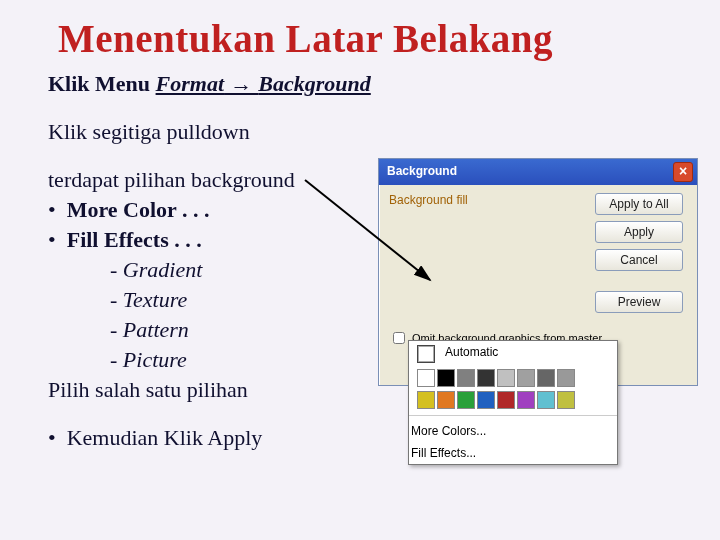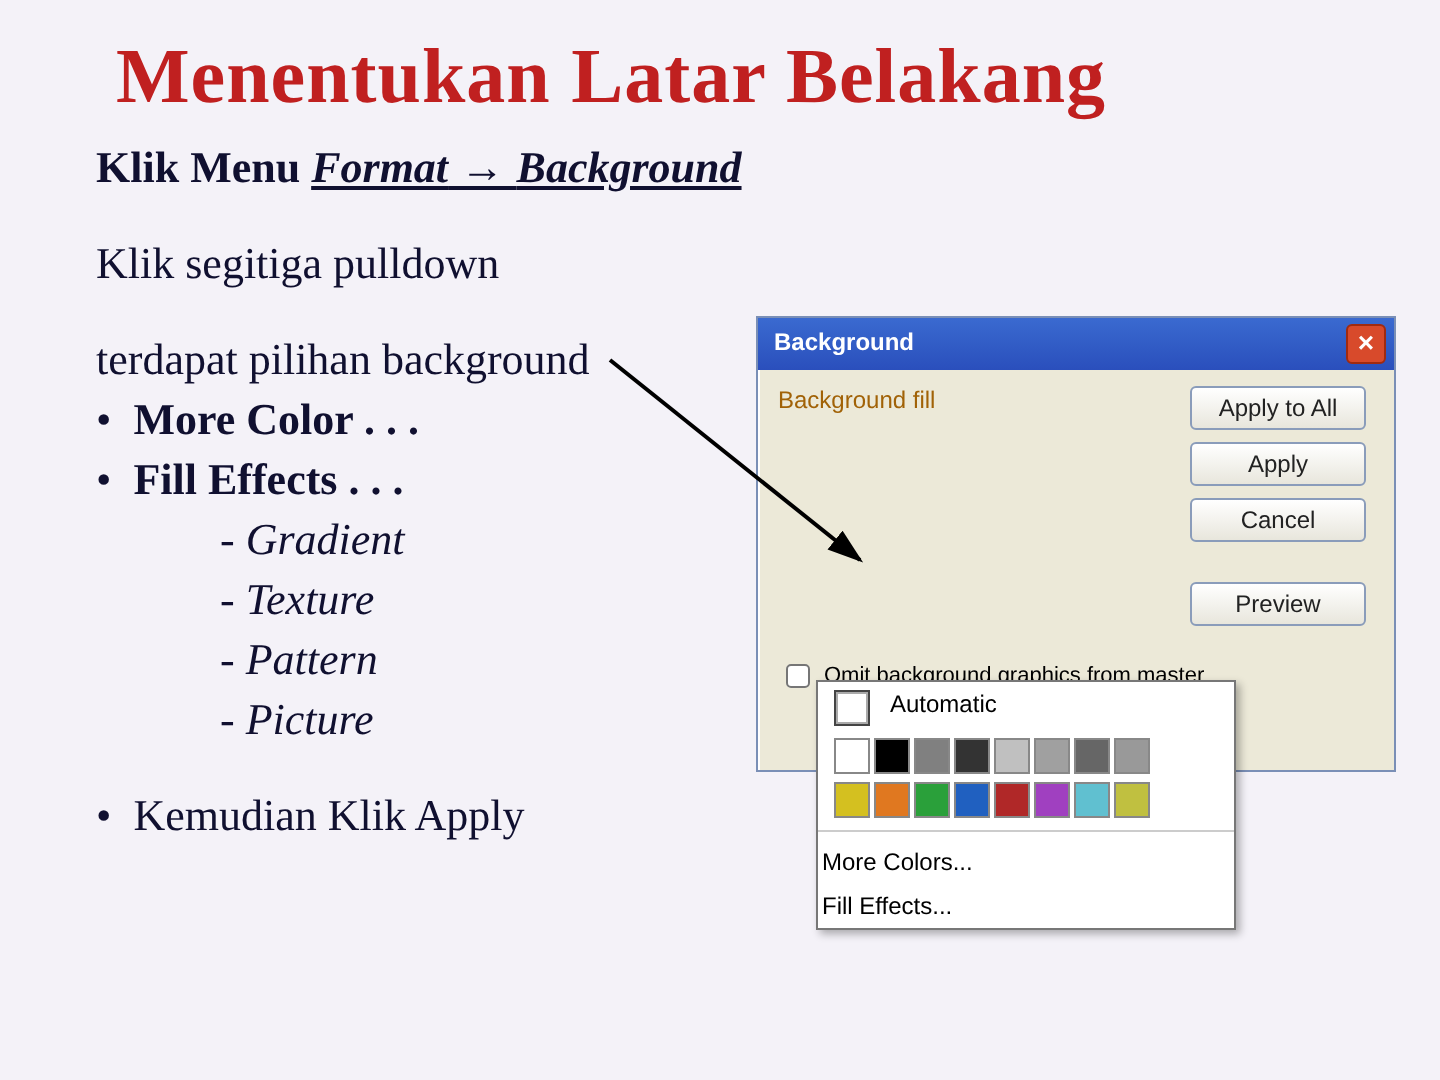--- a/index.html
+++ b/index.html
@@ -148,20 +148,21 @@
   <div style="height:14px"></div>
   <div class="line">terdapat pilihan background</div>
   <div class="line bold">•&nbsp;&nbsp;<span class="bold">More Color . . .</span></div>
   <div class="line bold">•&nbsp;&nbsp;<span class="bold">Fill Effects . . .</span></div>
 
   <div class="line sub">- Gradient</div>
   <div class="line sub">- Texture</div>
   <div class="line sub">- Pattern</div>
   <div class="line sub">- Picture</div>
 
+  <div class="line bold" style="margin-top:4px">Pilih salah satu pilihan</div>
   <div style="height:14px"></div>
   <div class="line bold">•&nbsp;&nbsp;<span>Kemudian Klik Apply</span></div>
 </div>
 
 <div class="dlg">
   <div class="dlg-title">
     <span>Background</span>
     <div class="dlg-close">×</div>
   </div>
   <div class="dlg-body">

